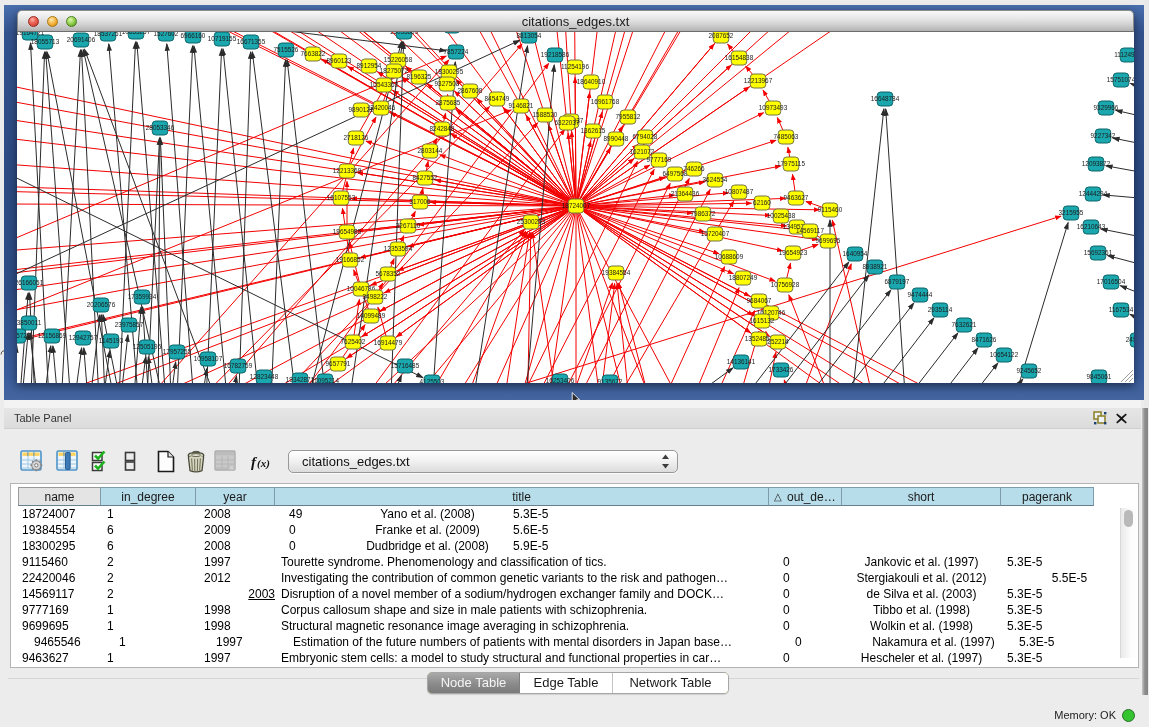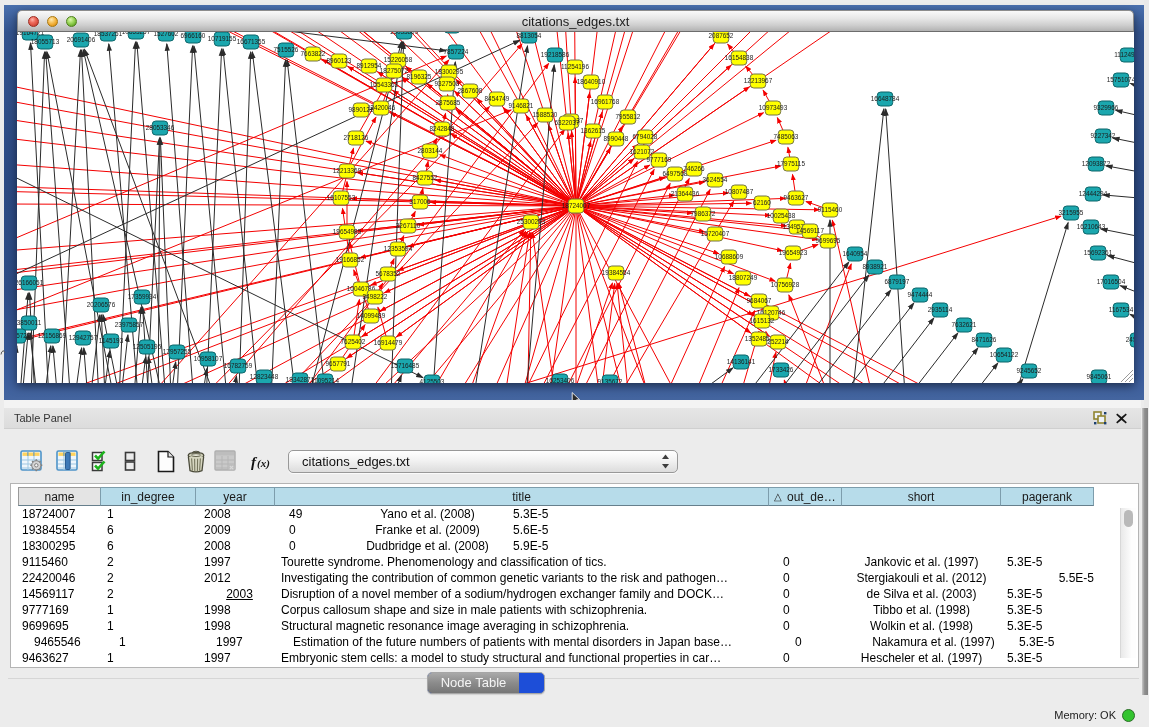--- a/index.html
+++ b/index.html
@@ -56,22 +56,22 @@
 .tr { display:flex; height:16px; }
 .td { height:16px; line-height:15px; font-size:12px; color:#000; white-space:nowrap; overflow:hidden; }
 .scrollbar { position:absolute; left:1109px; top:24px; width:16px; height:150px;
   background:linear-gradient(90deg,#e9e9e9,#fdfdfd 70%); border-left:1px solid #d8d8d8; }
 .thumb { position:absolute; left:3px; top:2px; width:9px; height:17px; border-radius:5px;
   background:#b9b9b9; }
 
 
 .tabs-rule { position:absolute; left:8px; top:678px; width:1131px; height:1px; background:#d6d6d6; }
 .tabs { position:absolute; left:427px; top:672px; height:22px; display:flex;
-  border:1px solid #a6a6a6; border-radius:5px; overflow:hidden; background:#1d4ed8;
-  box-shadow:0 1px 1px rgba(0,0,0,.12);flex-direction:column; }
+  border:1px solid #a6a6a6; border-radius:5px; overflow:hidden; background:#bef264;
+  box-shadow:0 1px 1px rgba(0,0,0,.12); }
 .tab { height:22px; line-height:20px; font-size:13px; color:#1a1a1a; text-align:center; background:#fff; }
 .tab.active { background:linear-gradient(180deg,#a9a9a9 0%,#8b8b8b 50%,#767676 100%); color:#f5f5f5; }
 .tab + .tab { border-left:1px solid #c3c3c3; }
 .tab.active + .tab { border-left:1px solid #7e7e7e; }
 
 
 .status { position:absolute; right:14px; top:706px; height:18px; display:flex; align-items:center; gap:6px; }
 .status .label { font-size:11px; color:#222; }
 .status .dot { width:13px; height:13px; border-radius:50%; border:1.5px solid #2c6e28; }
 </style>
@@ -826,26 +826,26 @@
         <div class="td" style="width: 159px; text-align: center;">Jankovic et al. (1997)</div>
         <div class="td" style="width: 93px; text-align: left; padding-left: 6px;">5.3E-5</div>
       </div>
       <div class="tr">
         <div class="td" style="width: 83px; text-align: left; padding-left: 4px;">22420046</div>
         <div class="td" style="width: 95px; text-align: left; padding-left: 6px;">2</div>
         <div class="td" style="width: 79px; text-align: left; padding-left: 8px;">2012</div>
         <div class="td" style="width: 494px; text-align: left; padding-left: 6px;">Investigating the contribution of common genetic variants to the risk and pathogen…</div>
         <div class="td" style="width: 73px; text-align: left; padding-left: 14px;">0</div>
         <div class="td" style="width: 159px; text-align: center;">Stergiakouli et al. (2012)</div>
-        <div class="td" style="width: 93px; text-align: right; padding-left: 6px;">5.5E-5</div>
+        <div class="td" style="width: 93px; text-align: center; padding-left: 6px; margin-left: 19px;">5.5E-5</div>
       </div>
       <div class="tr">
         <div class="td" style="width: 83px; text-align: left; padding-left: 4px;">14569117</div>
         <div class="td" style="width: 95px; text-align: left; padding-left: 6px;">2</div>
-        <div class="td" style="width: 79px; text-align: center; padding-left: 8px; text-decoration: underline;">2003</div>
+        <div class="td" style="width: 79px; text-align: right; padding-left: 8px; text-decoration: underline;">2003</div>
         <div class="td" style="width: 494px; text-align: left; padding-left: 6px;">Disruption of a novel member of a sodium/hydrogen exchanger family and DOCK…</div>
         <div class="td" style="width: 73px; text-align: left; padding-left: 14px;">0</div>
         <div class="td" style="width: 159px; text-align: center;">de Silva et al. (2003)</div>
         <div class="td" style="width: 93px; text-align: left; padding-left: 6px;">5.3E-5</div>
       </div>
       <div class="tr">
         <div class="td" style="width: 83px; text-align: left; padding-left: 4px;">9777169</div>
         <div class="td" style="width: 95px; text-align: left; padding-left: 6px;">1</div>
         <div class="td" style="width: 79px; text-align: left; padding-left: 8px;">1998</div>
         <div class="td" style="width: 494px; text-align: left; padding-left: 6px;">Corpus callosum shape and size in male patients with schizophrenia.</div>

